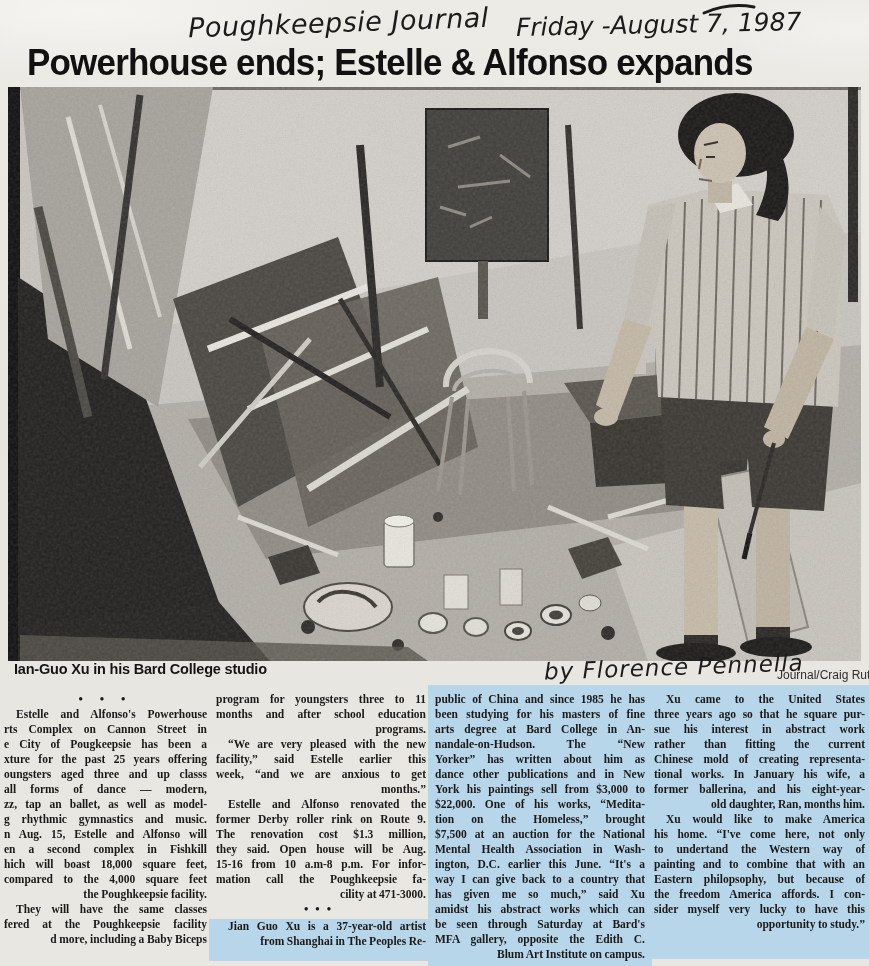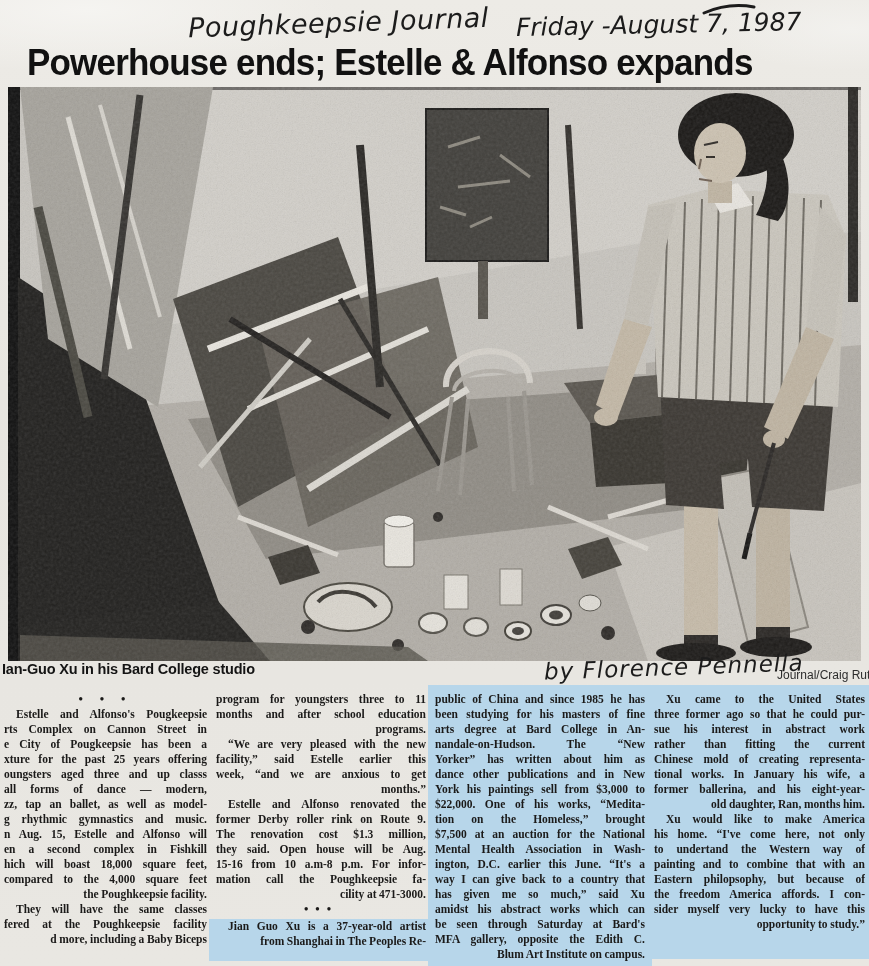--- a/index.html
+++ b/index.html
@@ -20,21 +20,21 @@
                letter-spacing:1px; z-index:5;}
   .penstroke{position:absolute; left:700px; top:2px; z-index:4;}
   
   .headline{position:absolute; left:27px; top:43px; width:836px;
     font-family:"Liberation Sans", sans-serif; font-weight:700; font-size:35px;
     letter-spacing:-0.8px; color:#111; white-space:nowrap; transform:scaleY(1.04);}
   
   .photo{position:absolute; left:8px; top:87px; width:853px; height:574px; overflow:hidden;}
   .photo svg{display:block; width:853px; height:574px;}
   
-  .caption{position:absolute; left:2px; top:661px; font-family:"Liberation Sans", sans-serif;
+  .caption{position:absolute; left:14px; top:661px; font-family:"Liberation Sans", sans-serif;
     font-weight:700; font-size:14.5px; letter-spacing:-0.2px; color:#141414; white-space:nowrap;}
   .credit{position:absolute; left:777px; top:668px; font-family:"Liberation Sans", sans-serif;
     font-weight:400; font-size:12px; color:#2d2d2d; white-space:nowrap;}
   
   .columns{position:absolute; left:4px; top:692px; width:862px; height:274px;
     display:grid; grid-template-columns:203px 210px 210px 211px; column-gap:9px;}
   .col{overflow:visible;}
   .ln{white-space:nowrap; overflow:hidden; line-height:15px; font-size:11.5px;
       font-weight:700; word-spacing:-0.3px; color:#1b1a19;}
   .ln.j{text-align:justify; text-align-last:justify;}
@@ -181,21 +181,21 @@
   </div>
 
   <div class="caption">Ian-Guo Xu in his Bard College studio</div>
   <div class="hand hand-byline">by Florence Pennella</div>
   <div class="credit">Journal/Craig Ruttle</div>
 
   <div class="columns">
 
     <div class="col">
         <div class="ln sep">• • •</div>
-        <div class="ln ji">Estelle and Alfonso's Pougkeepsie</div>
+        <div class="ln ji">Estelle and Alfonso's Powerhouse</div>
         <div class="ln j">rts Complex on Cannon Street in</div>
         <div class="ln j">e City of Pougkeepsie has been a</div>
         <div class="ln j">xture for the past 25 years offering</div>
         <div class="ln j">oungsters aged three and up classs</div>
         <div class="ln j">all forms of dance — modern,</div>
         <div class="ln j">zz, tap an ballet, as well as model-</div>
         <div class="ln j">g rhythmic gymnastics and music.</div>
         <div class="ln j">n Aug. 15, Estelle and Alfonso will</div>
         <div class="ln j">en a second complex in Fishkill</div>
         <div class="ln j">hich will boast 18,000 square feet,</div>
@@ -249,21 +249,21 @@
           <div class="ln j">amidst his abstract works which can</div>
           <div class="ln j">be seen through Saturday at Bard's</div>
           <div class="ln j">MFA gallery, opposite the Edith C.</div>
           <div class="ln l">Blum Art Institute on campus.</div>
         </div>
     </div>
 
     <div class="col">
       <div class="hl hl-col">
           <div class="ln ji">Xu came to the United States</div>
-          <div class="ln j">three former ago so that he could pur-</div>
+          <div class="ln j">three years ago so that he square pur-</div>
           <div class="ln j">sue his interest in abstract work</div>
           <div class="ln j">rather than fitting the current</div>
           <div class="ln j">Chinese mold of creating representa-</div>
           <div class="ln j">tional works. In January his wife, a</div>
           <div class="ln j">former ballerina, and his eight-year-</div>
           <div class="ln l">old daughter, Ran, months him.</div>
           <div class="ln ji">Xu would like to make America</div>
           <div class="ln j">his home. “I've come here, not only</div>
           <div class="ln j">to undertand the Western way of</div>
           <div class="ln j">painting and to combine that with an</div>

